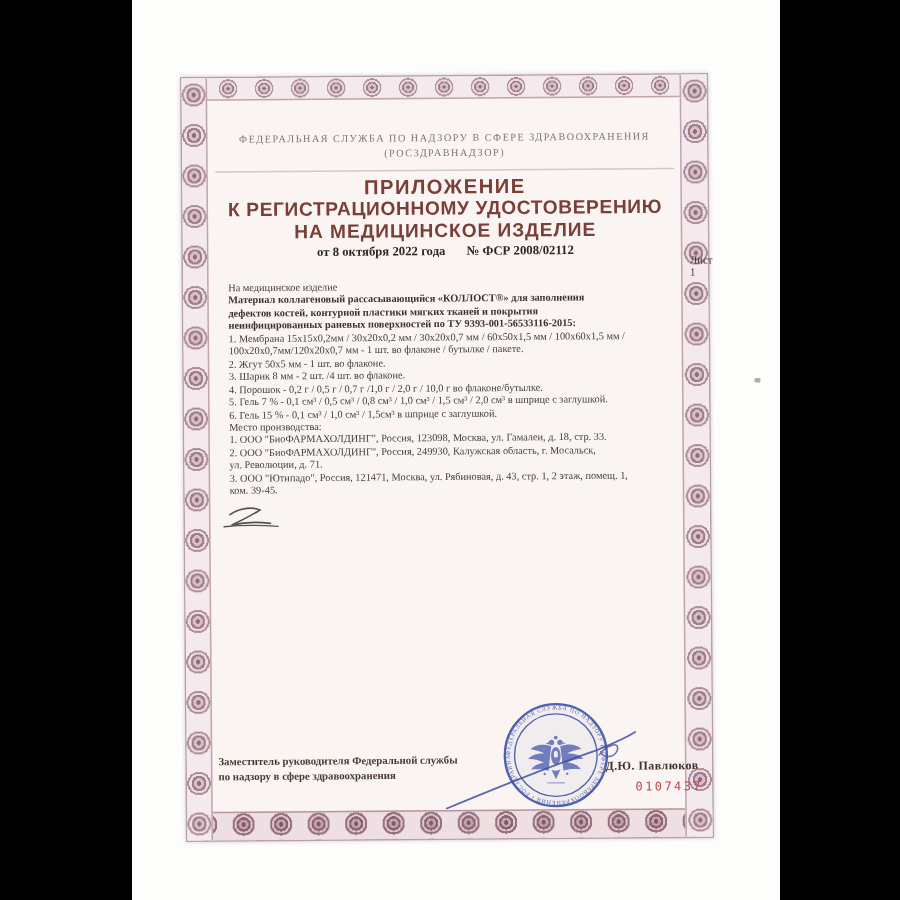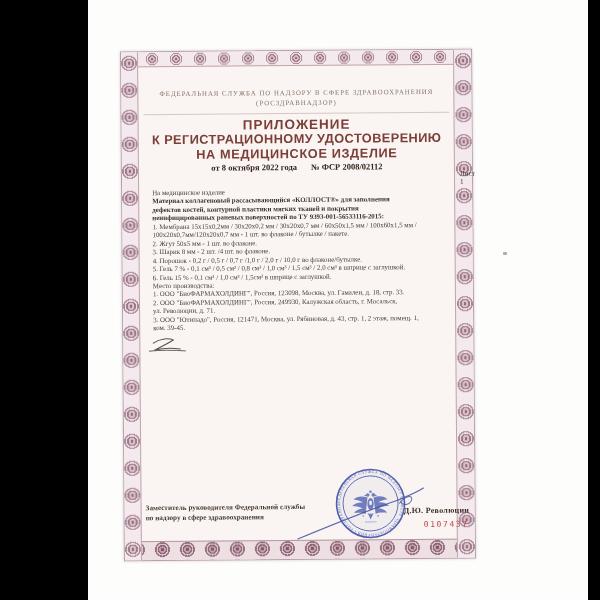--- a/index.html
+++ b/index.html
@@ -7,21 +7,21 @@
     width:600px;height:600px;position:relative;overflow:hidden;
     background:#000;
     font-family:"Liberation Serif", serif;
   }
   .letterbox{position:absolute;top:0;height:600px;background:#000;}
   .lb-left{left:0;width:88px;}
   .lb-right{left:520px;width:80px;}
 
   
   .scan{
-    position:absolute;left:88px;top:0;width:500px;height:600px;
+    position:absolute;left:88px;top:0;width:432px;height:600px;
     background:#fdfdfc;
   }
 
   
   .page{
     position:absolute;left:34px;top:50px;width:350px;height:508px;
     background:#faf5f2;
     border:1px solid #b7a0aa;
     box-shadow:0 0 3px rgba(90,60,70,.25);
     transform:rotate(-0.45deg);
@@ -164,21 +164,21 @@
     <svg class="squiggle" viewBox="0 0 44 22">
       <path d="M6,7 C 13,2 22,2 26,4 C 18,9 11,12 7,14 C 15,12 26,12 33,13" fill="none" stroke="#57524e" stroke-width="1.1" stroke-linecap="round"></path>
       <path d="M2,15 C 12,14 26,14 38,15" fill="none" stroke="#57524e" stroke-width="0.9" stroke-linecap="round"></path>
     </svg>
 
     <div class="official">
       <div>Заместитель руководителя Федеральной службы</div>
       <div>по надзору в сфере здравоохранения</div>
     </div>
 
-    <div class="signer">Д.Ю. Революции</div>
+    <div class="signer">Д.Ю. Павлюков</div>
     <div class="serial">0107437</div>
 
     <svg class="stamp" viewBox="0 0 72 72">
       <circle cx="36" cy="36" r="34" fill="rgba(79,96,176,0.05)" stroke="#4f60b0" stroke-width="1.6"></circle>
       <circle cx="36" cy="36" r="27.5" fill="none" stroke="#4f60b0" stroke-width="0.9"></circle>
       <path id="ringpath" d="M36,36 m-30.5,0 a30.5,30.5 0 1,1 61,0 a30.5,30.5 0 1,1 -61,0" fill="none"></path>
       <text font-size="4" fill="#4f60b0" letter-spacing="0.5" opacity="0.9">
         <textPath href="#ringpath">ФЕДЕРАЛЬНАЯ СЛУЖБА ПО НАДЗОРУ В СФЕРЕ ЗДРАВООХРАНЕНИЯ • РОСЗДРАВНАДЗОР •</textPath>
       </text>
       <g fill="#5162b2" opacity="0.8">

